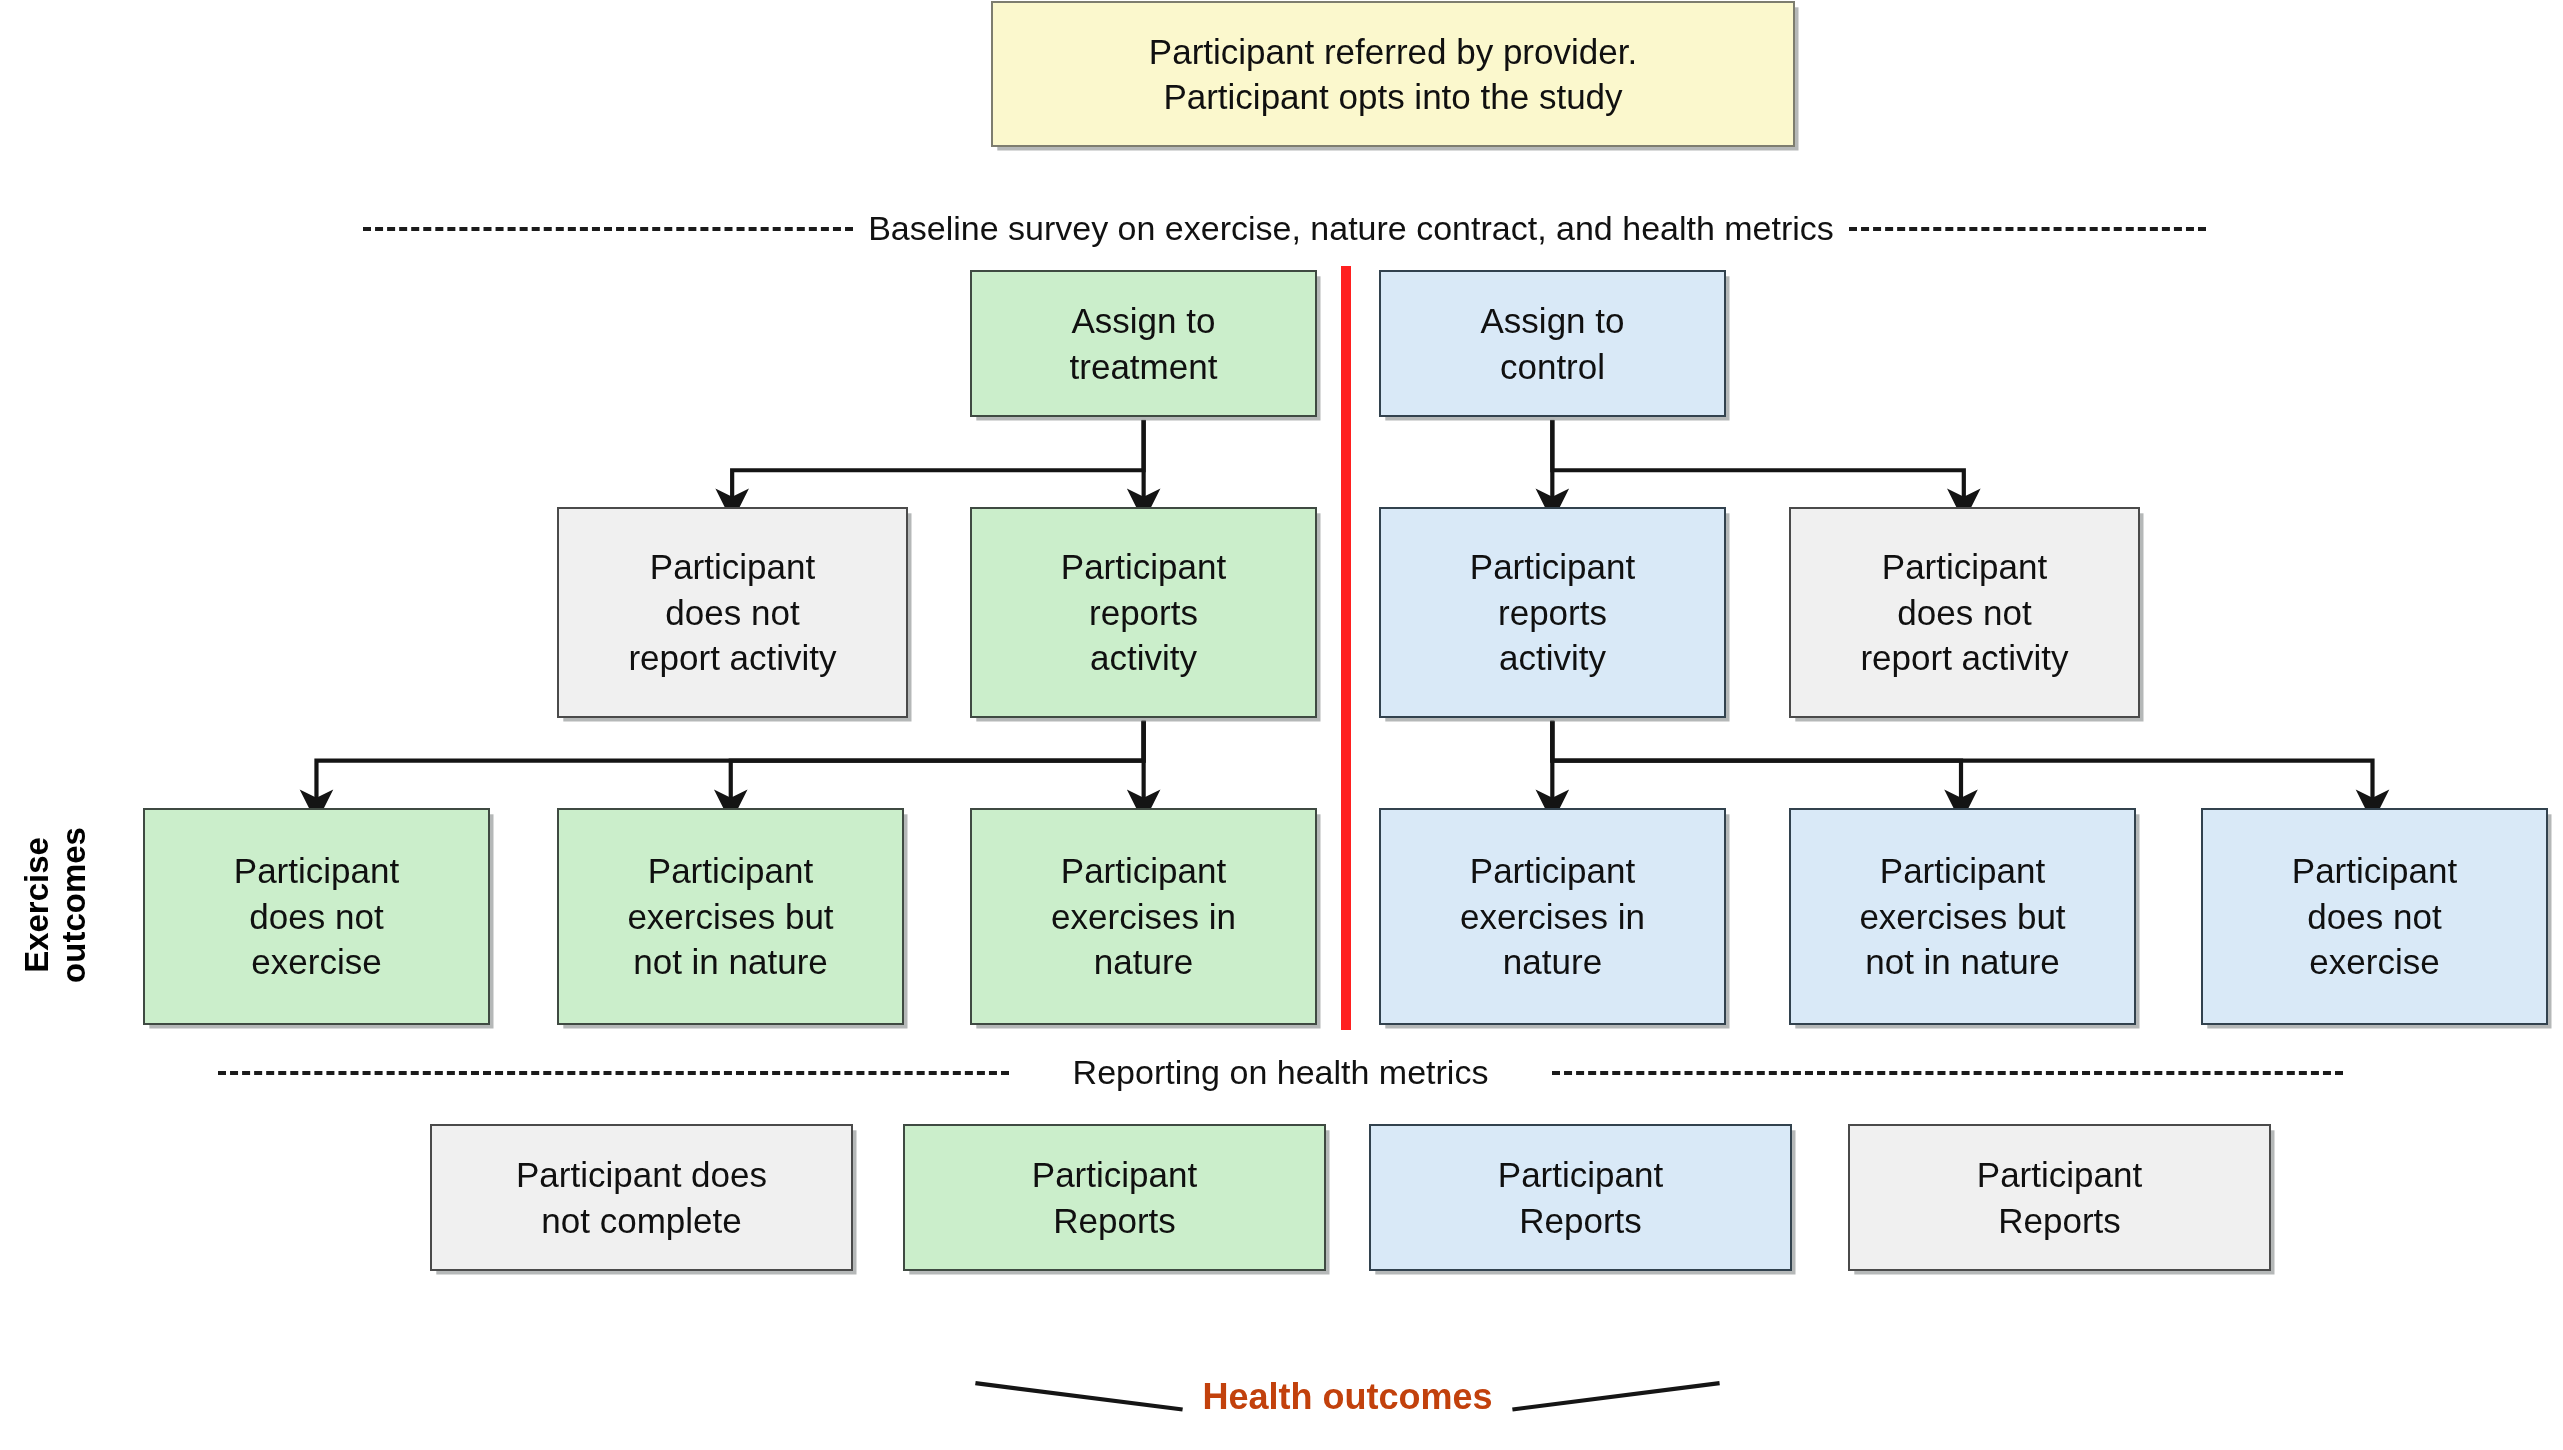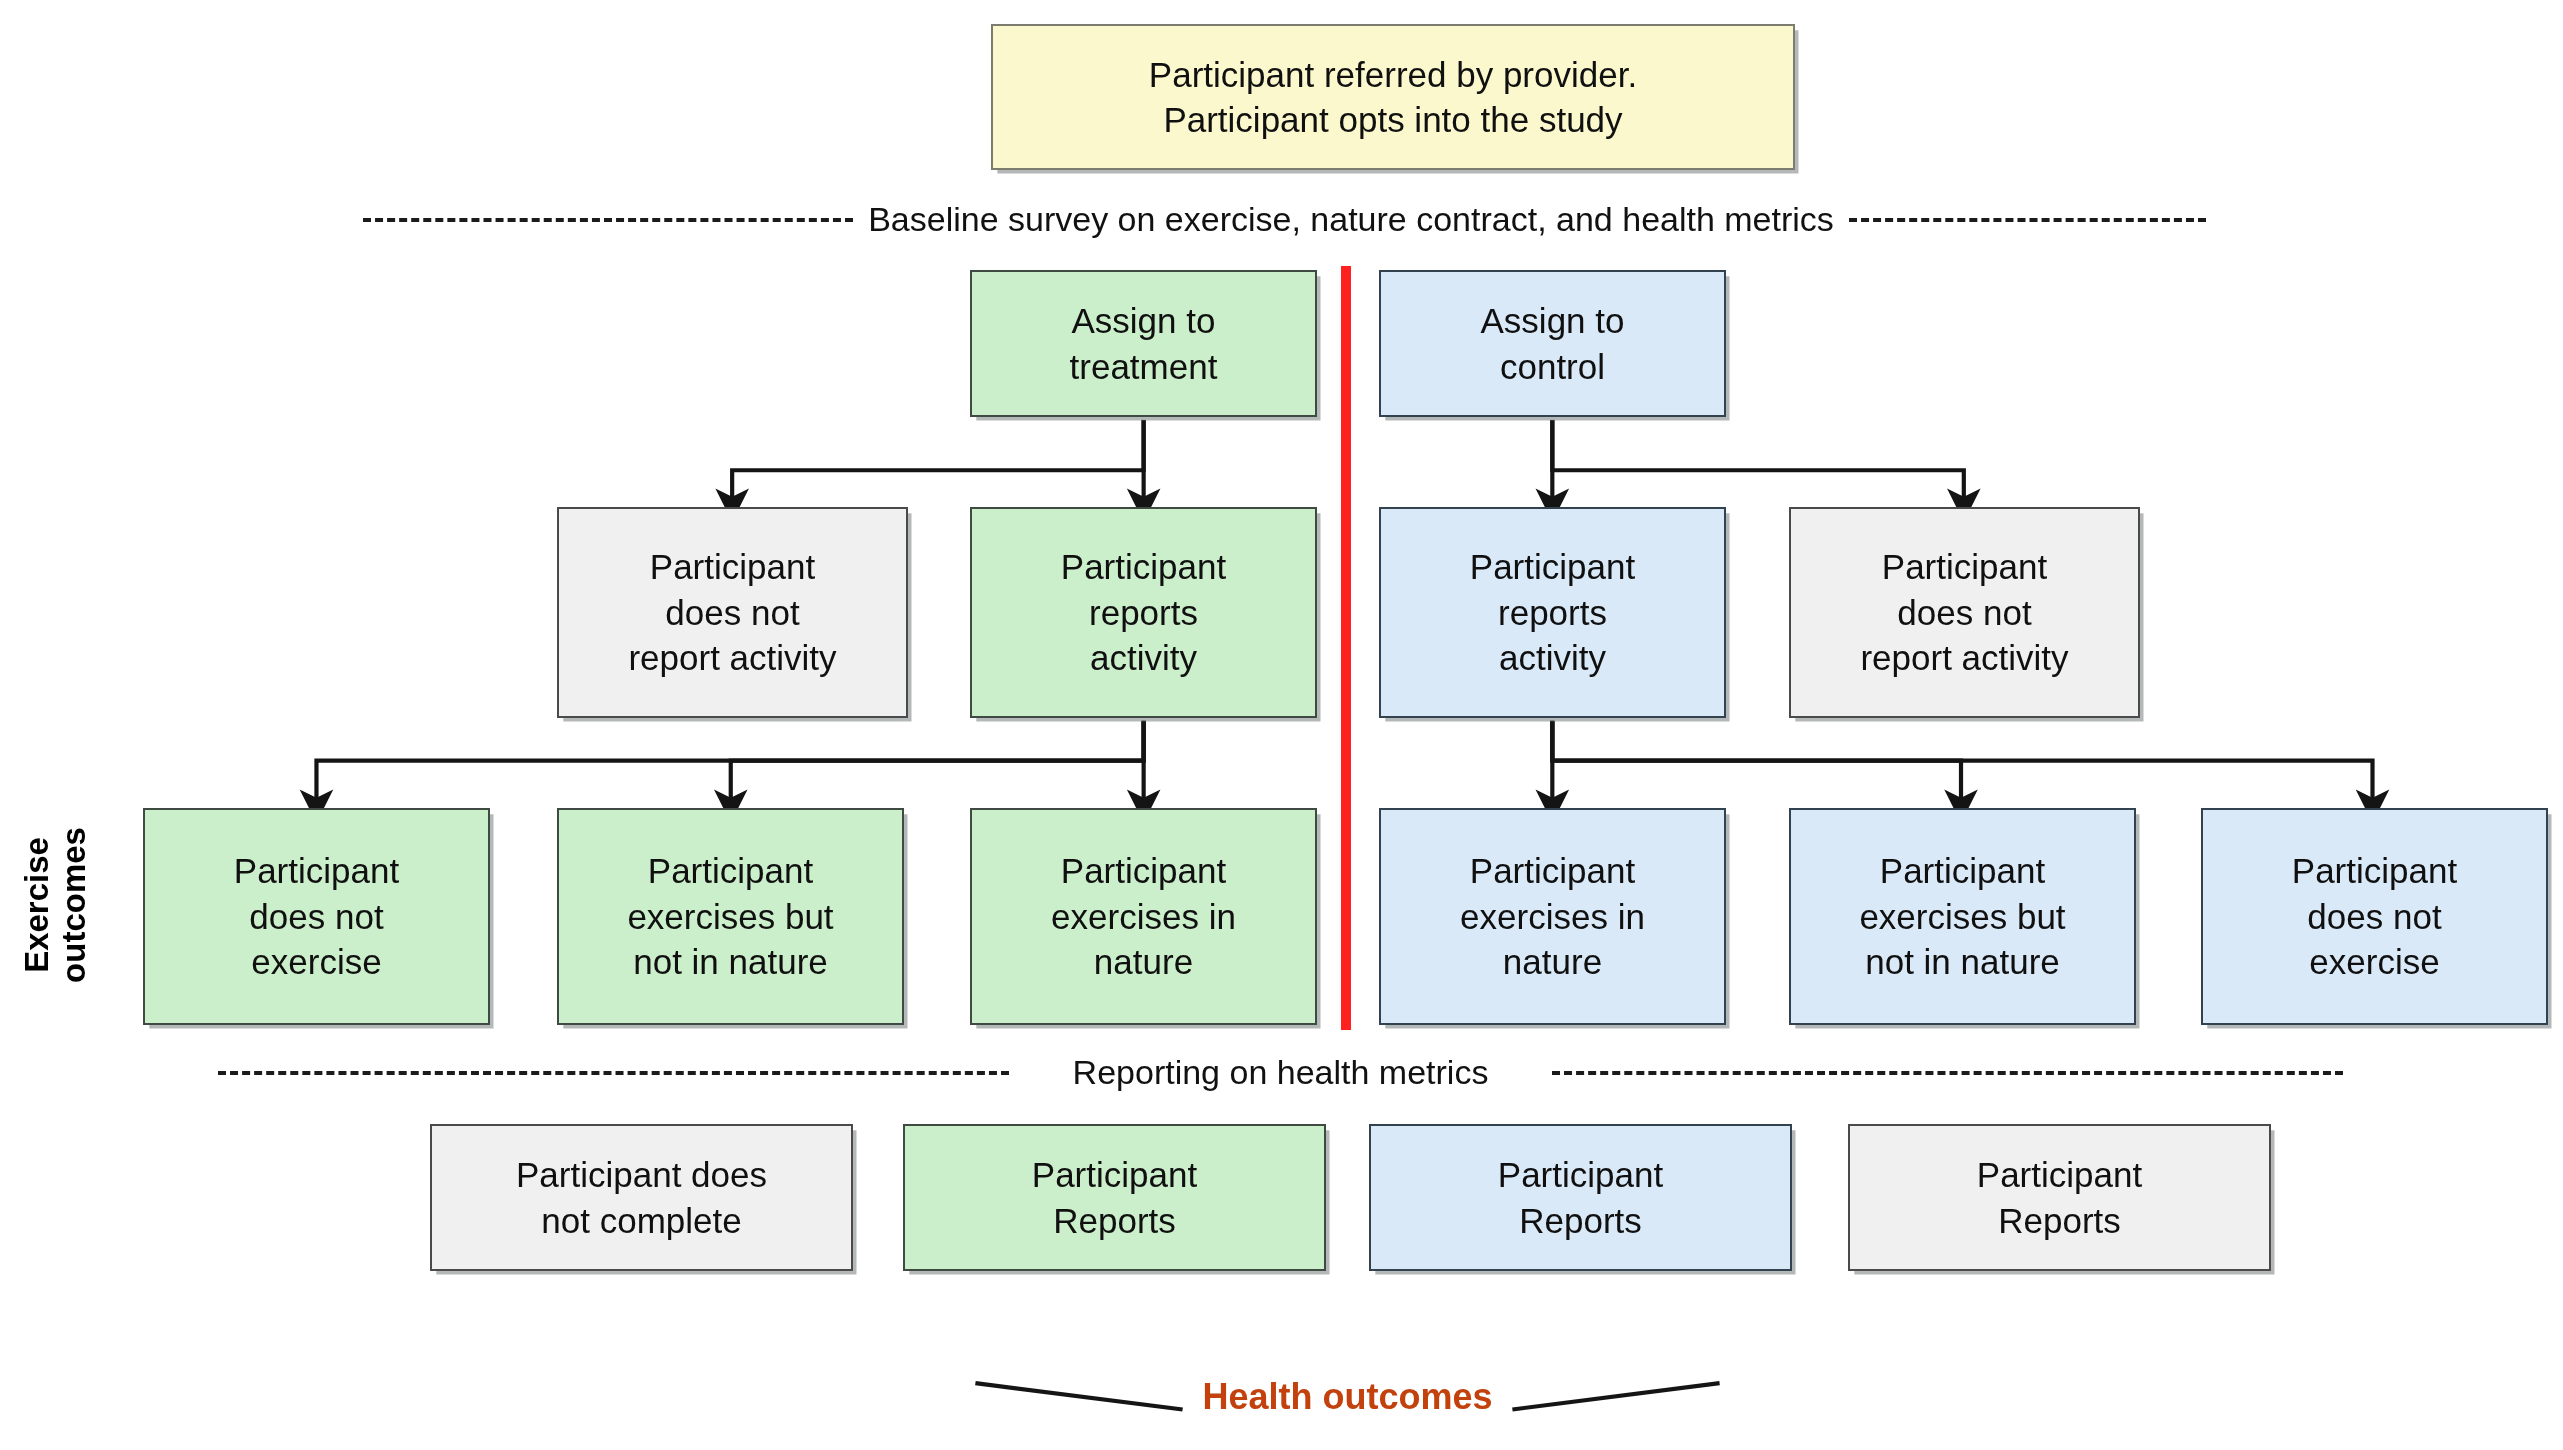--- a/index.html
+++ b/index.html
@@ -67,24 +67,24 @@
       <path d="M1634,1030 L1634,1087 L452,1087 L452,1152"></path>
       <path d="M1634,1030 L1634,1087 L1044,1087 L1044,1152"></path>
       <path d="M1634,1030 L1634,1152"></path>
 
       <path d="M2218,1030 L2218,1152"></path>
       <path d="M2218,1030 L2218,1087 L2802,1087 L2802,1152"></path>
       <path d="M2218,1030 L2218,1087 L3390,1087 L3390,1152"></path>
     </g>
   </svg>
 
-  <div class="node n-yellow" style="left:991px;top:24px;width:804px;height:146px;">Participant referred by provider.
+  <div class="node n-yellow" style="left:991px;top:1px;width:804px;height:146px;">Participant referred by provider.
 Participant opts into the study</div>
 
-  <div class="band" style="left:133px;top:195px;width:2303px;height:49px;">
+  <div class="band" style="left:133px;top:204px;width:2303px;height:49px;">
     <span class="dash" style="width:490px;"></span>
     <span class="btxt">Baseline survey on exercise, nature contract, and health metrics</span>
     <span class="dash" style="width:357px;"></span>
   </div>
 
   <div class="vdivider" style="left:1341px;top:266px;width:9.8px;height:764px;"></div>
 
   <div class="node n-green" style="left:970px;top:270px;width:347px;height:147px;">Assign to
 treatment</div>
   <div class="node n-blue" style="left:1379px;top:270px;width:347px;height:147px;">Assign to

